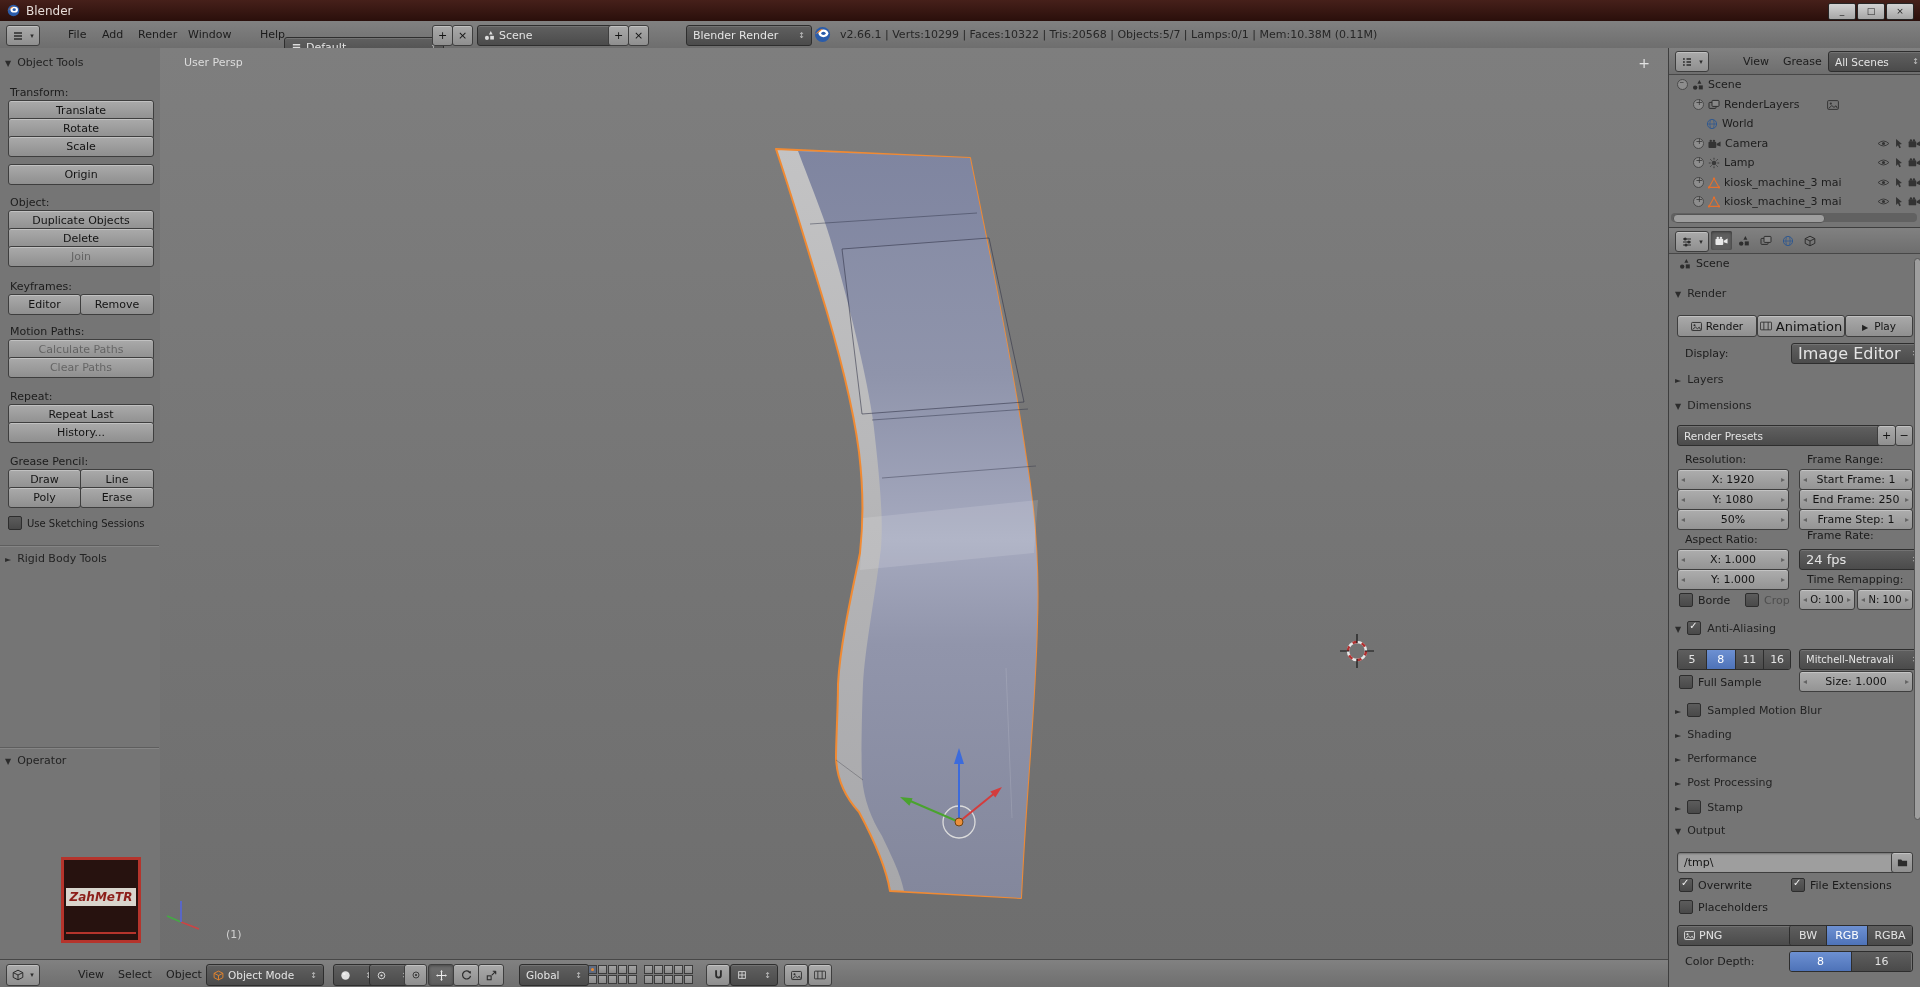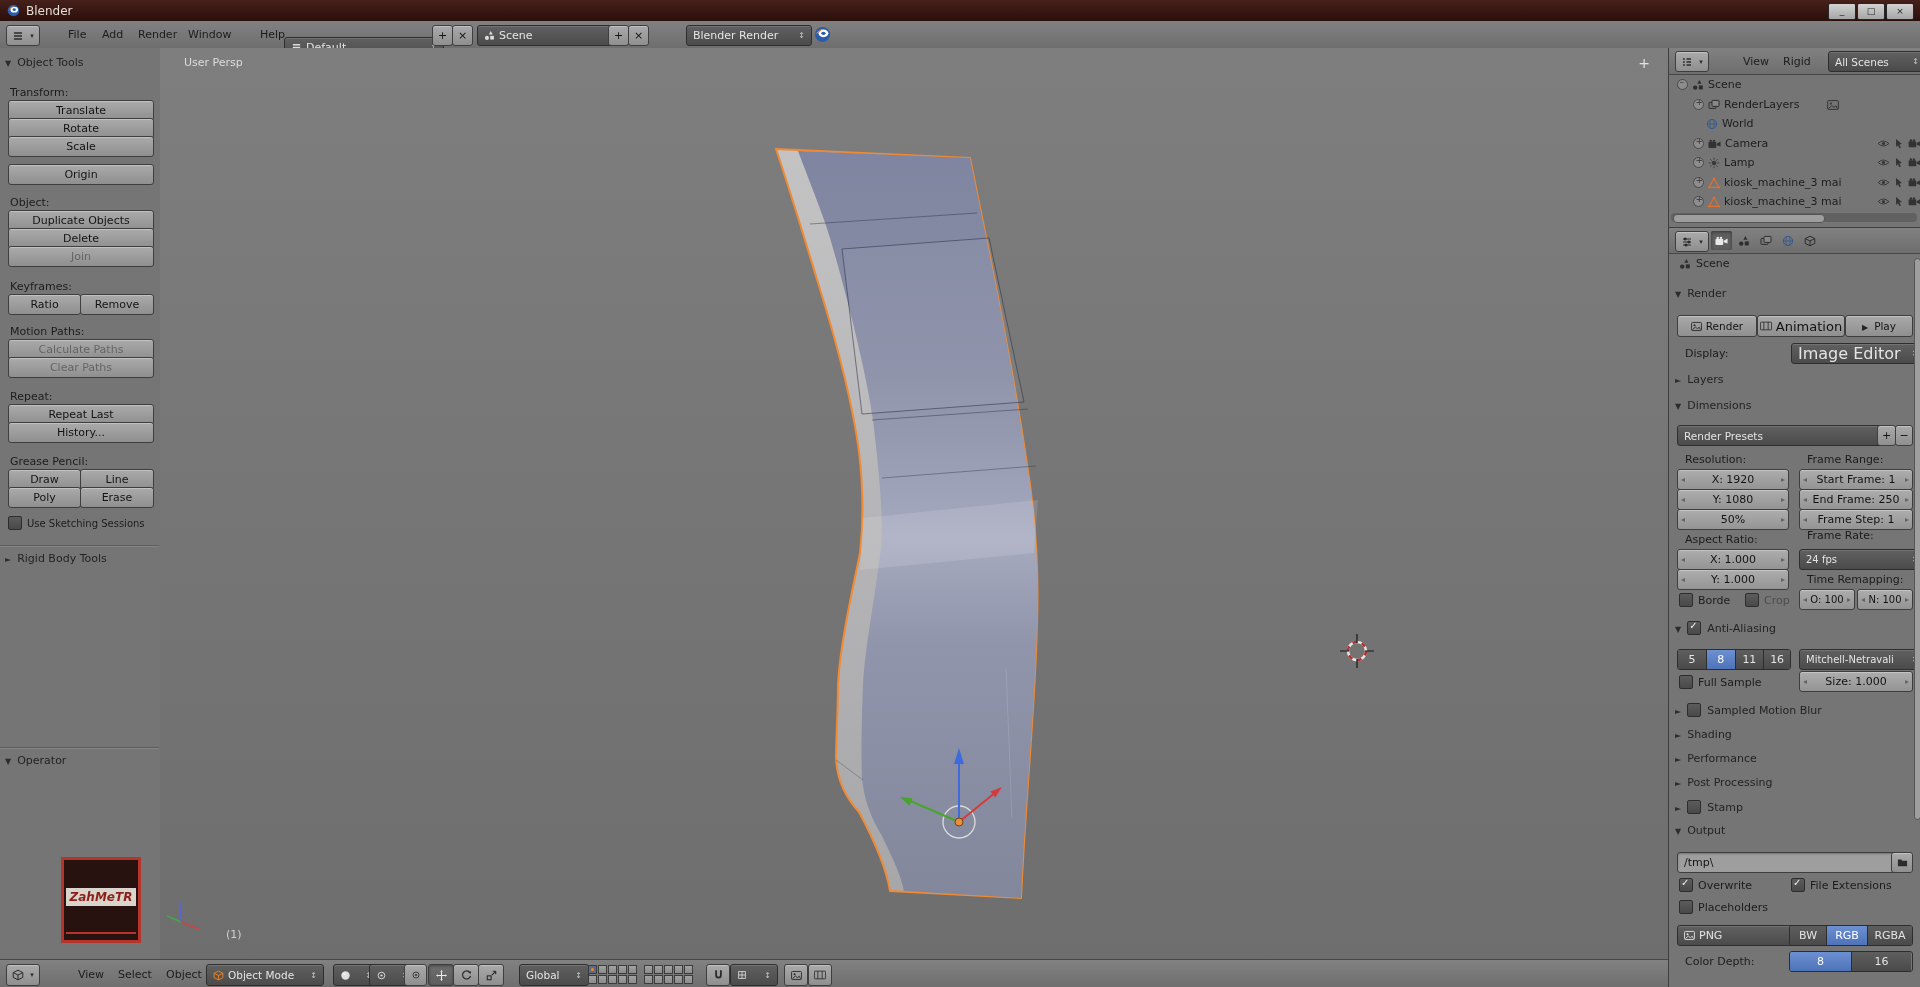--- a/index.html
+++ b/index.html
@@ -229,40 +229,41 @@
   <div class="btn" style="left:628px;top:4px;width:19px;height:19px">
       <span>×</span>
     </div>
 
   <div class="dark dd" style="left:686px;top:4px;width:112px;height:19px">
     <span>Blender Render</span>
   </div>
   <svg class="abs ic" style="left:814px;top:5px" width="17" height="17">
       <use href="#s-blender"></use>
     </svg>
+  <div class="abs flex" style="left:840px;top:0;height:27px;color:#262626">v2.66.1 | Verts:10299 | Faces:10322 | Tris:20568 | Objects:5/7 | Lamps:0/1 | Mem:10.38M (0.11M)</div>
 </div>
 
 <div class="abs" style="left:0;top:48px;width:160px;height:911px;background:#757575;border-right:1px solid #3e3e3e">
   <div class="phead" style="left:5px;top:8px">
     <span class="tri-d"></span>
     <span>Object Tools</span>
   </div>
   <div class="lbl" style="left:10px;top:38px">Transform:</div>
   <div class="btn" style="left:8px;top:52px;width:144px;height:19px">Translate</div>
   <div class="btn" style="left:8px;top:70px;width:144px;height:19px">Rotate</div>
   <div class="btn" style="left:8px;top:88px;width:144px;height:19px">Scale</div>
   <div class="btn" style="left:8px;top:116px;width:144px;height:19px">Origin</div>
 
   <div class="lbl" style="left:10px;top:148px">Object:</div>
   <div class="btn" style="left:8px;top:162px;width:144px;height:19px">Duplicate Objects</div>
   <div class="btn" style="left:8px;top:180px;width:144px;height:19px">Delete</div>
   <div class="btn dis" style="left:8px;top:198px;width:144px;height:19px">Join</div>
 
   <div class="lbl" style="left:10px;top:232px">Keyframes:</div>
-  <div class="btn" style="left:8px;top:246px;width:71px;height:19px">Ratio</div>
+  <div class="btn" style="left:8px;top:246px;width:71px;height:19px">Editor</div>
   <div class="btn" style="left:80px;top:246px;width:72px;height:19px">Remove</div>
 
   <div class="lbl" style="left:10px;top:277px">Motion Paths:</div>
   <div class="btn dis" style="left:8px;top:291px;width:144px;height:19px">Calculate Paths</div>
   <div class="btn dis" style="left:8px;top:309px;width:144px;height:19px">Clear Paths</div>
 
   <div class="lbl" style="left:10px;top:342px">Repeat:</div>
   <div class="btn" style="left:8px;top:356px;width:144px;height:19px">Repeat Last</div>
   <div class="btn" style="left:8px;top:374px;width:144px;height:19px">History...</div>
 
@@ -457,21 +458,21 @@
 </div>
 
 <div class="abs" style="left:1668px;top:48px;width:252px;height:179px;background:#757575;border-left:1px solid #3e3e3e">
   <div class="abs hdr" style="left:0;top:0;width:252px;height:26px">
     <div class="btn caret" style="left:6px;top:3px;width:32px;height:19px">
       <svg class="ic" width="12" height="12" style="color:#2c2c2c">
           <use href="#s-list"></use>
         </svg>
     </div>
     <div class="menu-label" style="left:70px">View</div>
-    <div class="menu-label" style="left:110px">Rigid</div>
+    <div class="menu-label" style="left:110px">Grease</div>
     <div class="dark dd" style="left:159px;top:3px;width:84px;height:19px">
       <span style="font-size:10.5px">All Scenes</span>
     </div>
   </div>
 
   <div class="orow" style="left:8px;top:27px">
     <span class="exp minus"></span>
     <svg class="ic" width="12" height="12" style="color:#2e2e2e">
         <use href="#s-scene"></use>
       </svg>
@@ -664,21 +665,21 @@
   <div class="num" style="left:130px;top:241px;width:112px;height:19px">Start Frame: 1</div>
   <div class="num" style="left:8px;top:261px;width:110px;height:19px">Y: 1080</div>
   <div class="num" style="left:130px;top:261px;width:112px;height:19px">End Frame: 250</div>
   <div class="num" style="left:8px;top:281px;width:110px;height:19px">50%</div>
   <div class="num" style="left:130px;top:281px;width:112px;height:19px">Frame Step: 1</div>
 
   <div class="lbl" style="left:16px;top:305px">Aspect Ratio:</div>
   <div class="lbl" style="left:138px;top:301px">Frame Rate:</div>
   <div class="num" style="left:8px;top:321px;width:110px;height:19px">X: 1.000</div>
   <div class="dark dd" style="left:130px;top:321px;width:112px;height:19px">
-    <span style="font-size:10px">24 fps</span>
+    <span style="font-size:13px">24 fps</span>
   </div>
   <div class="num" style="left:8px;top:341px;width:110px;height:19px">Y: 1.000</div>
   <div class="lbl" style="left:138px;top:345px">Time Remapping:</div>
 
   <div class="chkrow" style="left:10px;top:365px">
     <span class="chk"></span>
     <span>Borde</span>
   </div>
   <div class="chkrow" style="left:76px;top:365px">
     <span class="chk"></span>

